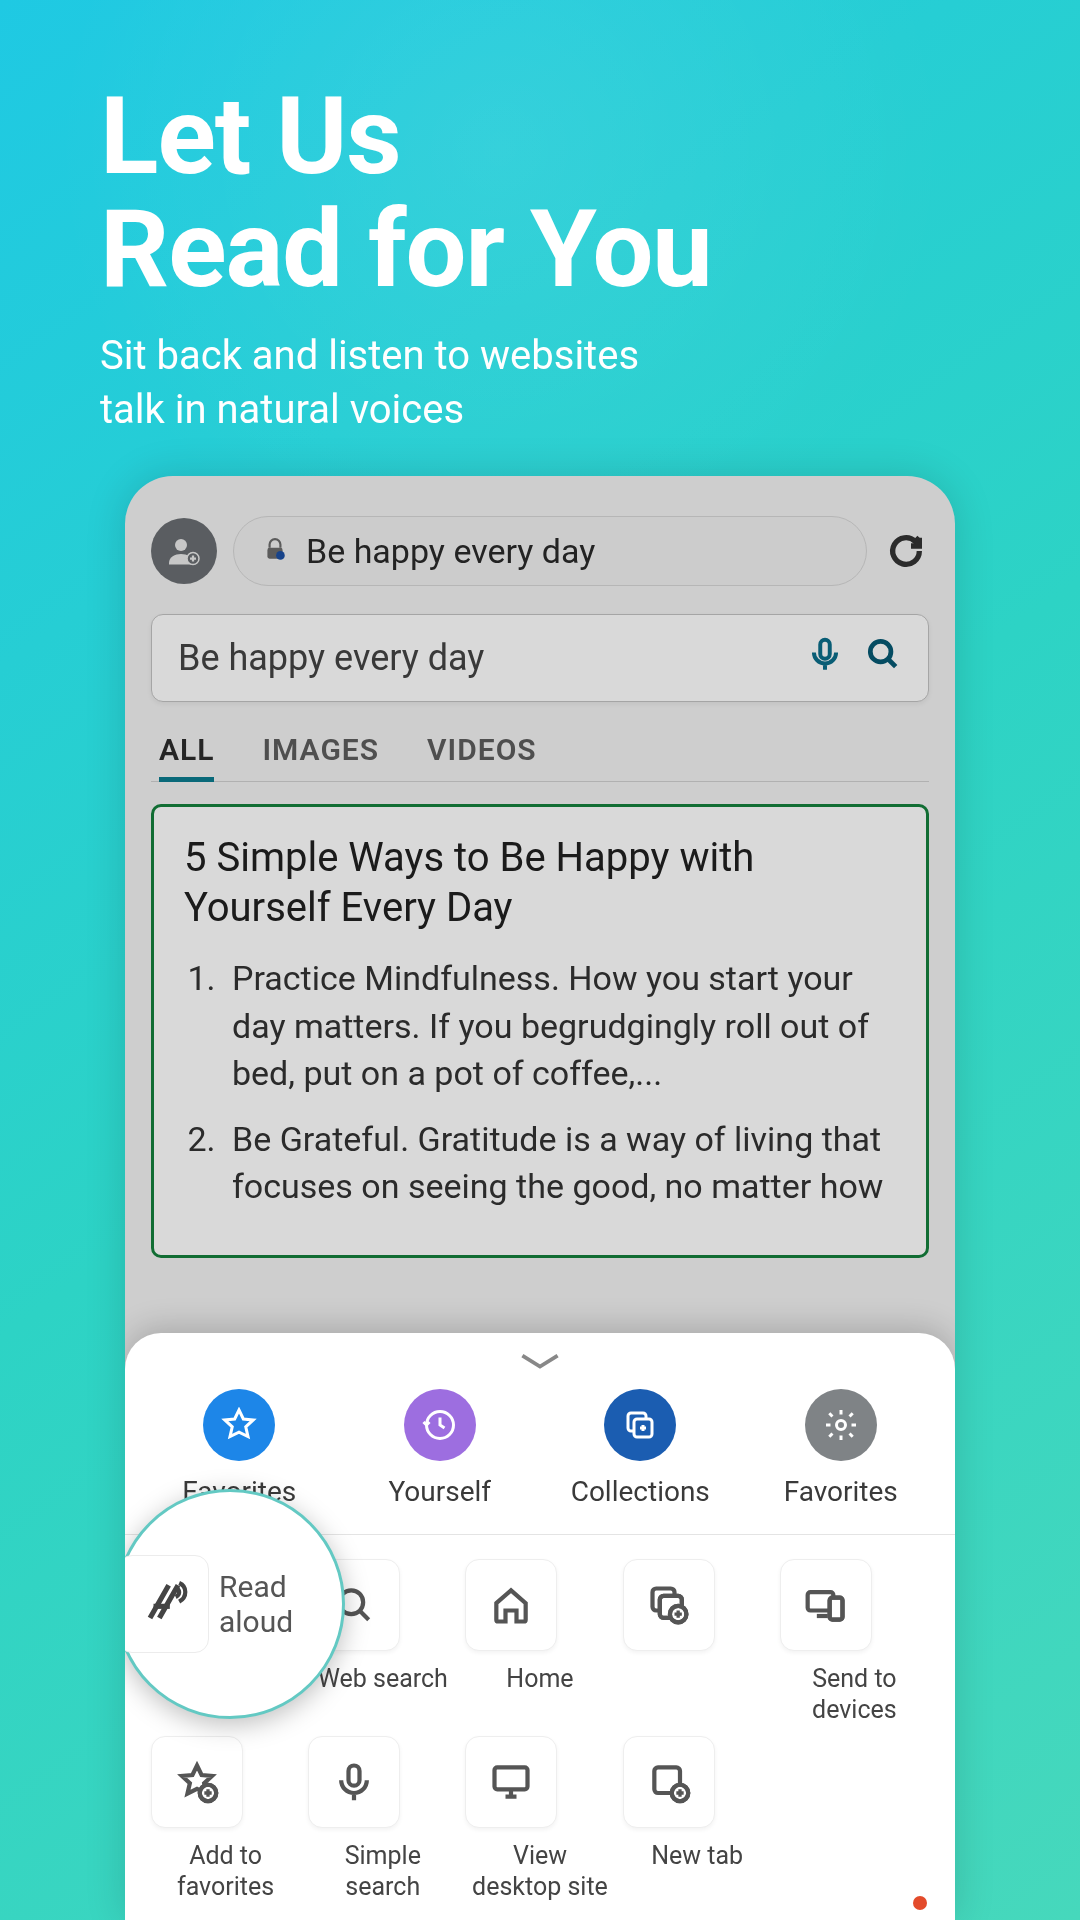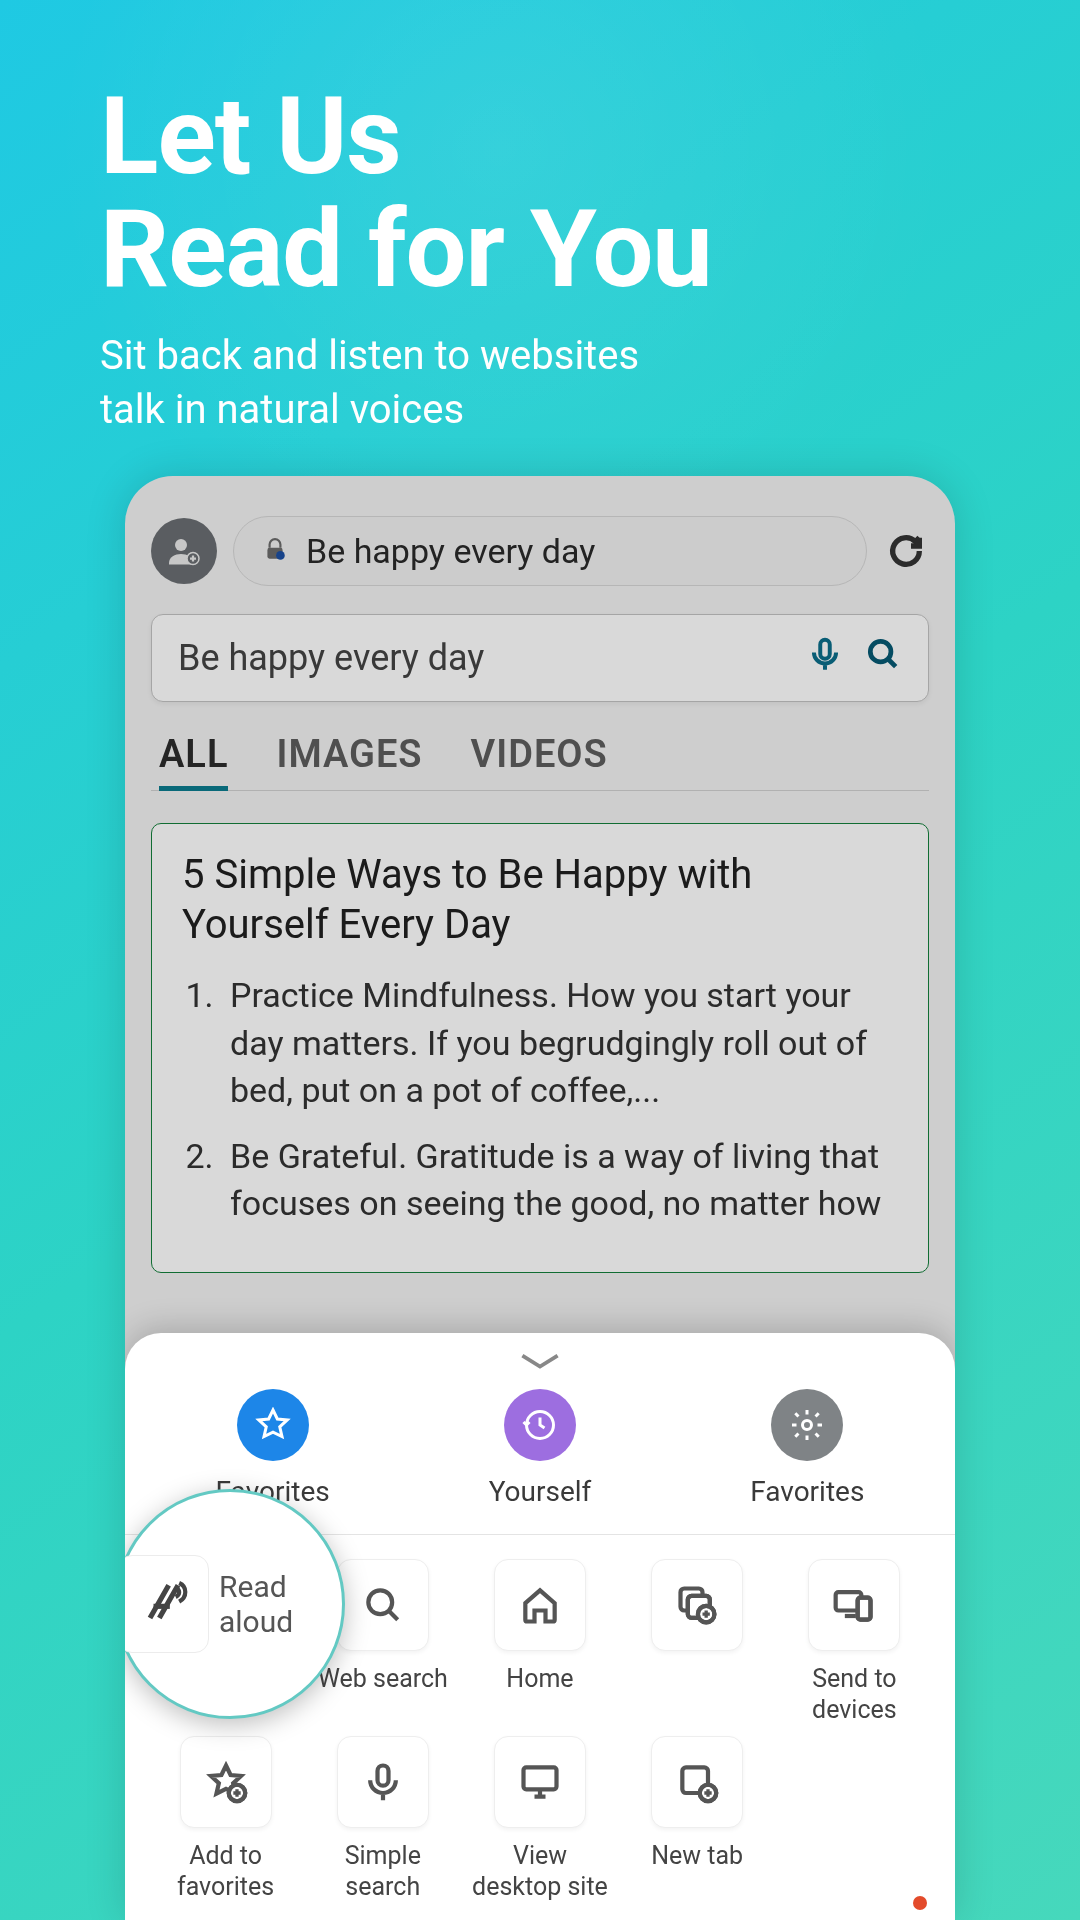--- a/index.html
+++ b/index.html
@@ -80,28 +80,28 @@
     gap:20px;
     font-size: 36px;
     color:#444;
     box-shadow: 0 2px 5px rgba(0,0,0,0.06);
   }
   .searchbox .sq{ flex:1;}
   .mic-ic svg, .search-ic svg{width:38px;height:38px;}
   .mic-ic svg{fill:none;stroke:#0b6e8a;stroke-width:2.5;}
   .search-ic svg{stroke:#075a74;fill:none;stroke-width:3;}
   
-  .tabs{ display:flex; gap:48px; margin-top: 30px; padding: 0 8px; font-size: 38px; letter-spacing:1px;}
+  .tabs{ display:flex; gap:48px; margin-top: 30px; padding: 0 8px; font-size: 30px; letter-spacing:1px;}
   .tab{ color:#5d5d5d; padding-bottom:10px; font-weight:600;}
   .tab.active{ color:#2c2c2c; border-bottom:5px solid #0b7c8f;}
   .tabs-line{height:1px;background:#d0d0d0;margin-top:-1px;}
   
   .result{
-    margin-top:32px;
-    border:1px solid #15803d;
+    margin-top:22px;
+    border:3px solid #15803d;
     border-radius:10px;
     padding: 26px 30px;
     background:#fff;
   }
   .result-title{
     font-size:40px; font-weight:400; color:#202020; line-height:1.25;
   }
   .result-list{ margin-top:22px; padding-left: 40px; font-size:34px; color:#333; line-height:1.4;}
   .result-list li{ margin-bottom:18px; padding-left:8px;}
   
@@ -138,21 +138,21 @@
   .c-coll{background:#1b5db1;}
   .c-settings{background:#7f8386;}
   .top-label{font-size:28px;color:#3a3a3a;}
   .grid{
     display:grid;
     grid-template-columns: repeat(5, 1fr);
     gap: 10px 8px;
     padding: 24px 26px 18px 26px;
   }
   .cell{
-    display:flex; flex-direction:column; align-items:center;
+    display:flex; flex-direction:column; 
     gap:12px;
   }
   .cell-box{
     width:92px;height:92px;
     background:#fff;
     border:1px solid #eee;
     border-radius:14px;
     display:flex;align-items:center;justify-content:center;
     box-shadow:0 2px 4px rgba(0,0,0,0.05);
   }
@@ -283,20 +283,30 @@
         <div class="top-icon c-history">
             <svg viewBox="0 0 24 24">
               <circle cx="12" cy="12" r="9" fill="none" stroke="#fff" stroke-width="2"></circle>
               <path d="M12 7v5l3 2" stroke="#fff" stroke-width="2" fill="none"></path>
               <path d="M3 12l-2-2m2 2l2-2" stroke="#fff" stroke-width="2" fill="none"></path>
             </svg>
           </div>
         <div class="top-label">Yourself</div>
       </div>
       <div class="top-item">
+        <div class="top-icon c-coll">
+            <svg viewBox="0 0 24 24">
+              <rect x="4" y="4" width="12" height="12" rx="2" fill="none" stroke="#fff" stroke-width="2"></rect>
+              <rect x="8" y="8" width="12" height="12" rx="2" fill="#1b5db1" stroke="#fff" stroke-width="2"></rect>
+              <path d="M14 12v4M12 14h4" stroke="#fff" stroke-width="2"></path>
+            </svg>
+          </div>
+        <div class="top-label">Collections</div>
+      </div>
+      <div class="top-item">
         <div class="top-icon c-settings">
             <svg viewBox="0 0 24 24">
               <circle cx="12" cy="12" r="3" fill="none" stroke="#fff" stroke-width="2"></circle>
               <path d="M12 2v3M12 19v3M4.2 4.2l2.1 2.1M17.7 17.7l2.1 2.1M2 12h3M19 12h3M4.2 19.8l2.1-2.1M17.7 6.3l2.1-2.1" stroke="#fff" stroke-width="2"></path>
             </svg>
           </div>
         <div class="top-label">Favorites</div>
       </div>
     </div>
 

